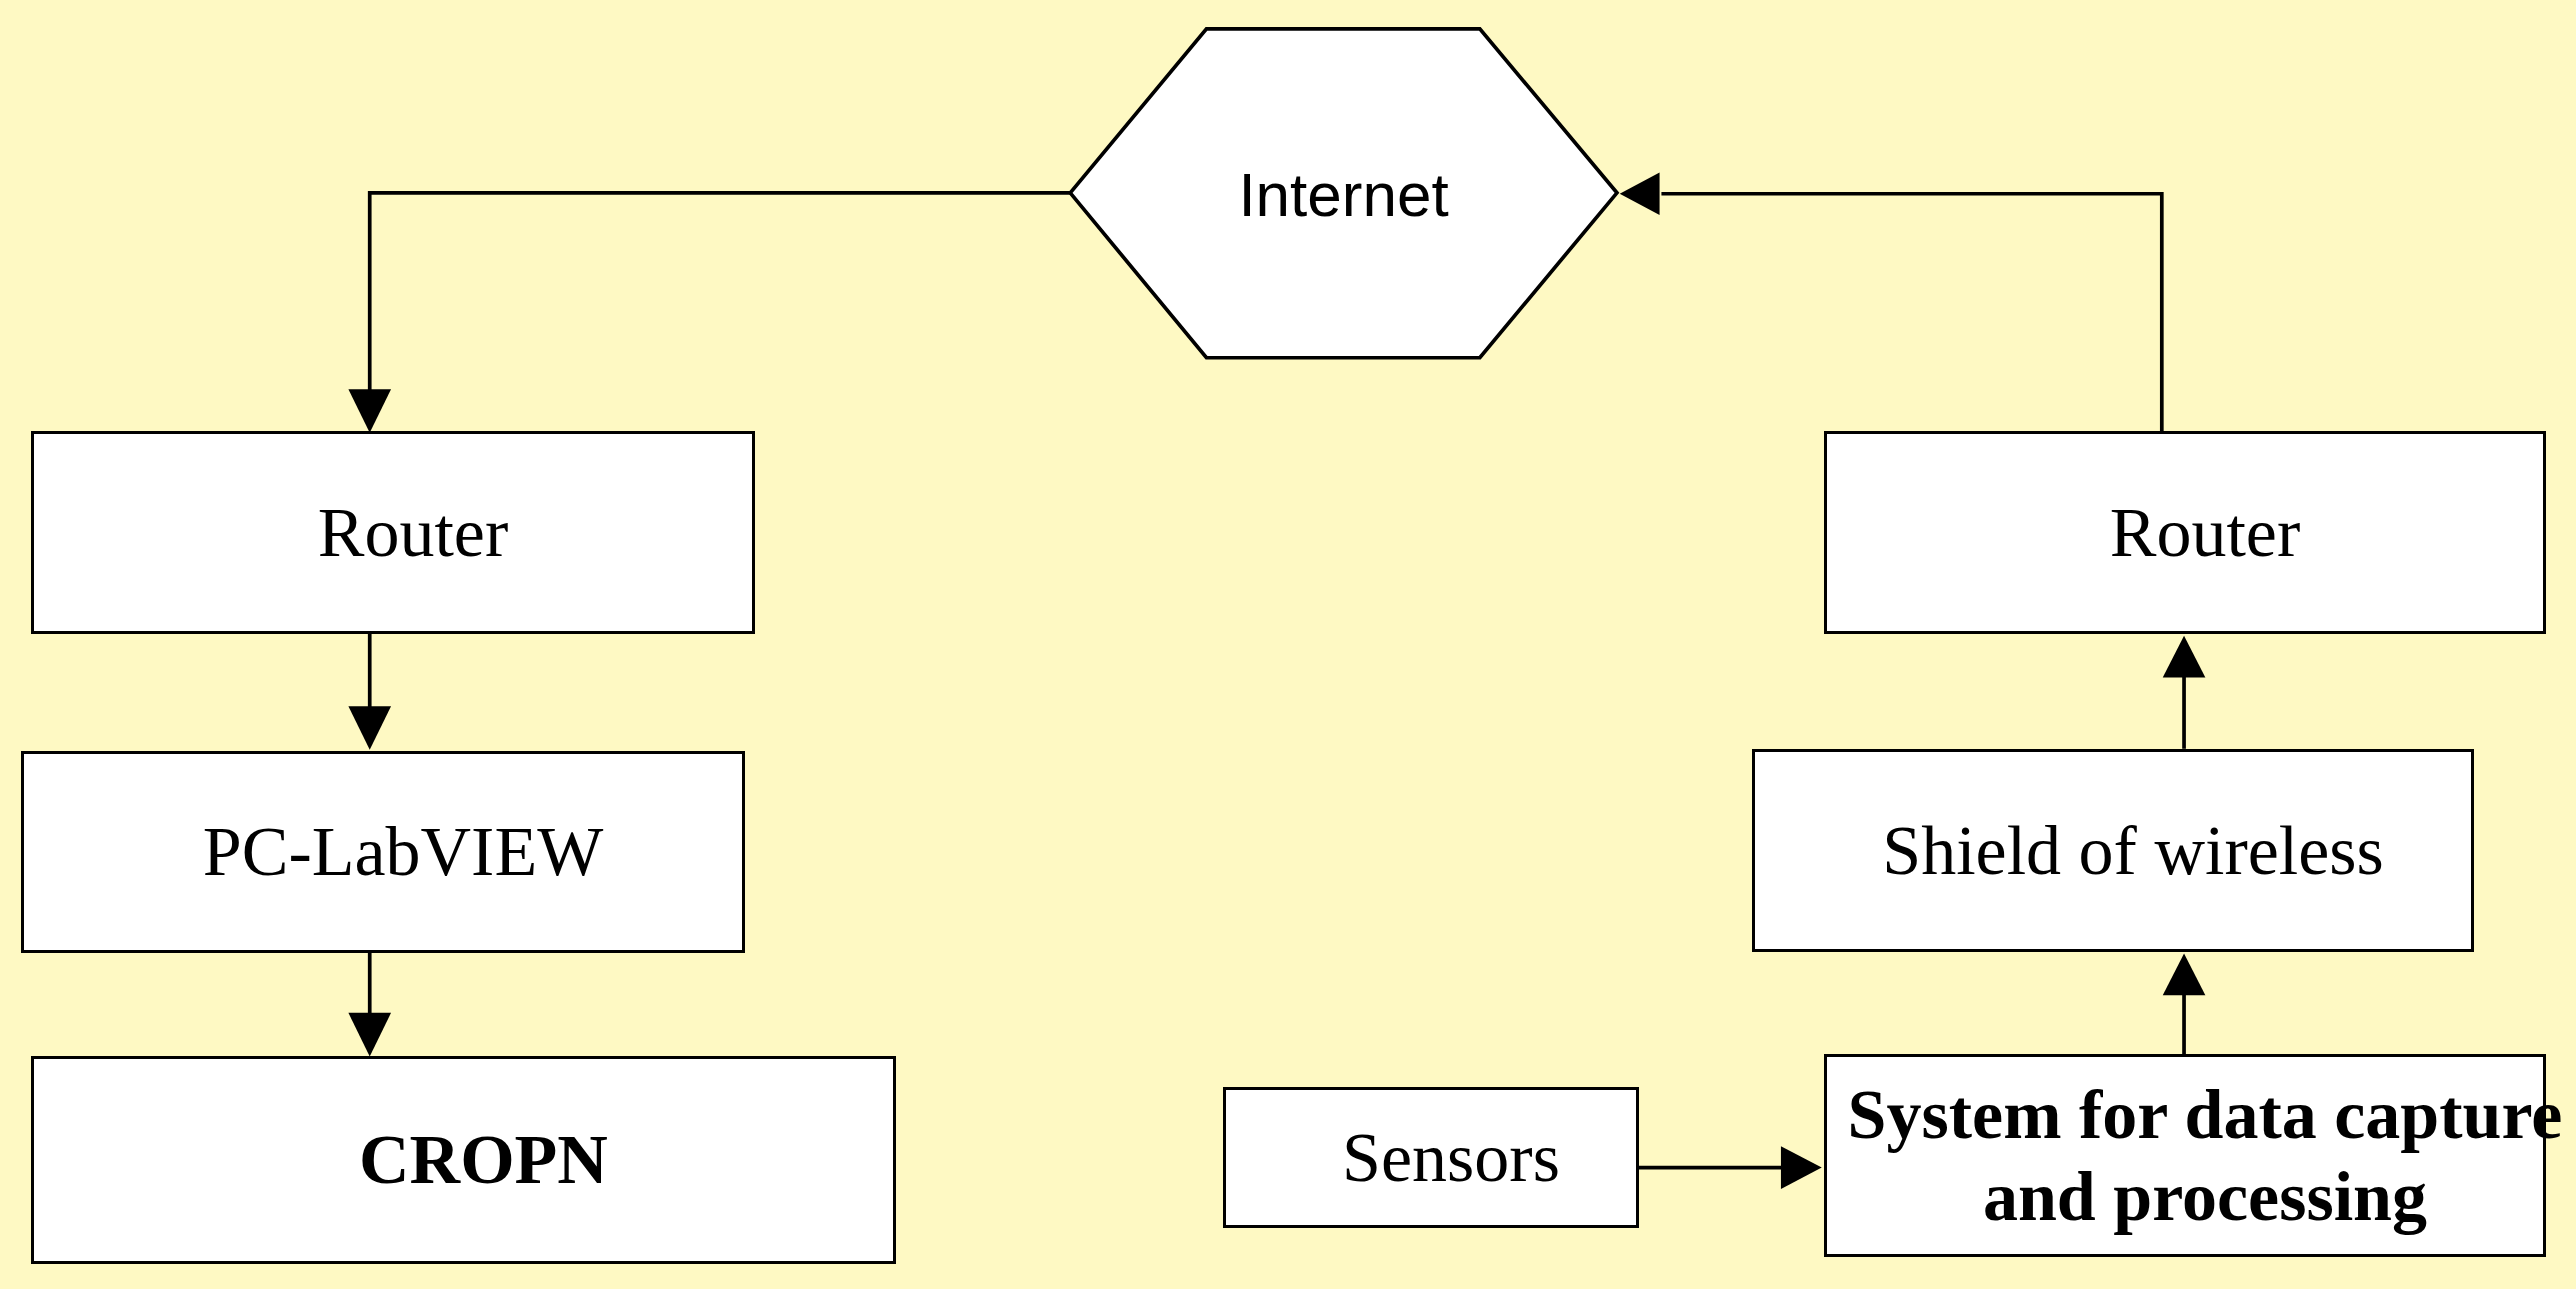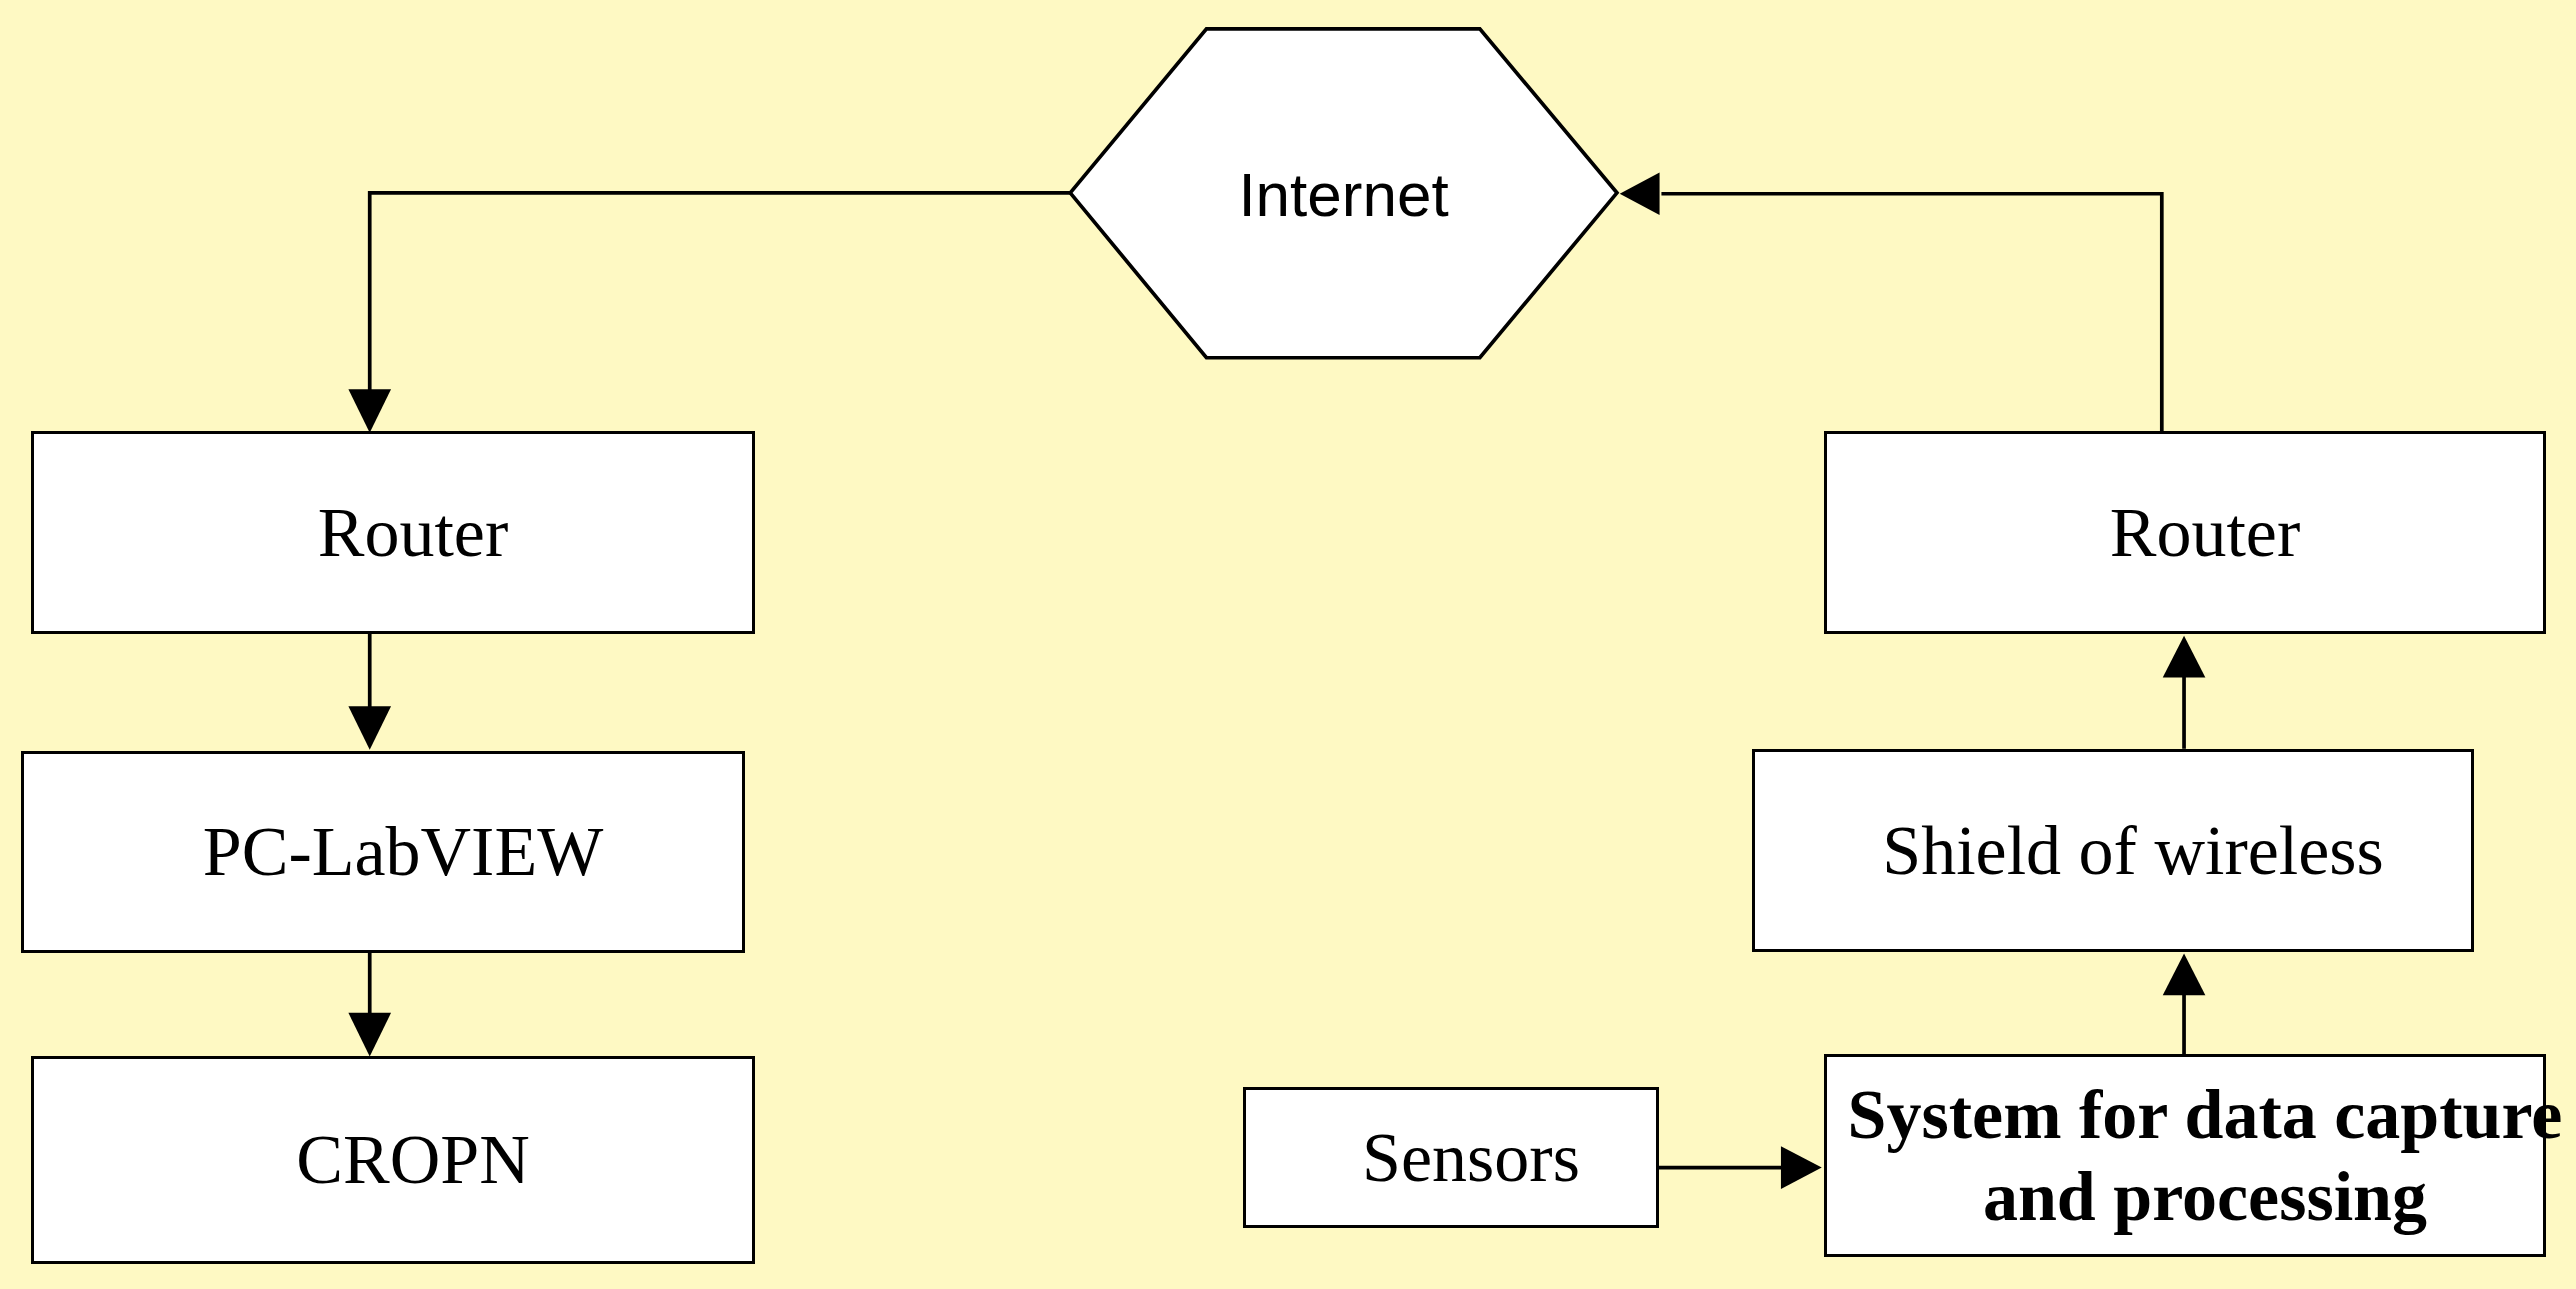--- a/index.html
+++ b/index.html
@@ -47,25 +47,25 @@
     height: 330px;
     display: flex;
     align-items: center;
     justify-content: center;
     font-family: "Liberation Sans", "DejaVu Sans", sans-serif;
     font-size: 62px;
     color: #000000;
   }
   #router-left   { left: 31px;   top: 431px;  width: 724px; height: 203px; }
   #pc-labview    { left: 21px;   top: 751px;  width: 724px; height: 202px; }
-  #cropn         { left: 31px;   top: 1056px; width: 724px; height: 208px; }
+  #cropn         { left: 31px;   top: 1056px; width: 865px; height: 208px; font-weight: bold; }
   #router-right  { left: 1824px; top: 431px;  width: 722px; height: 203px; }
   #shield        { left: 1752px; top: 749px;  width: 722px; height: 203px; gap: 38px; }
   #system        { left: 1824px; top: 1054px; width: 722px; height: 203px; font-weight: bold; }
-  #sensors       { left: 1223px; top: 1087px; width: 416px; height: 141px; margin-left: 20px; }
+  #sensors       { left: 1223px; top: 1087px; width: 416px; height: 141px; }
 </style>
 </head>
 <body>
 
 <div id="canvas">
 
   <svg id="wires" viewBox="0 0 2780 1392" xmlns="http://www.w3.org/2000/svg">
 
     <path d="M1155 208 H399 V445" fill="none" stroke="#000000" stroke-width="4"></path>
     <polygon points="376,420 422,420 399,467" fill="#000000"></polygon>

